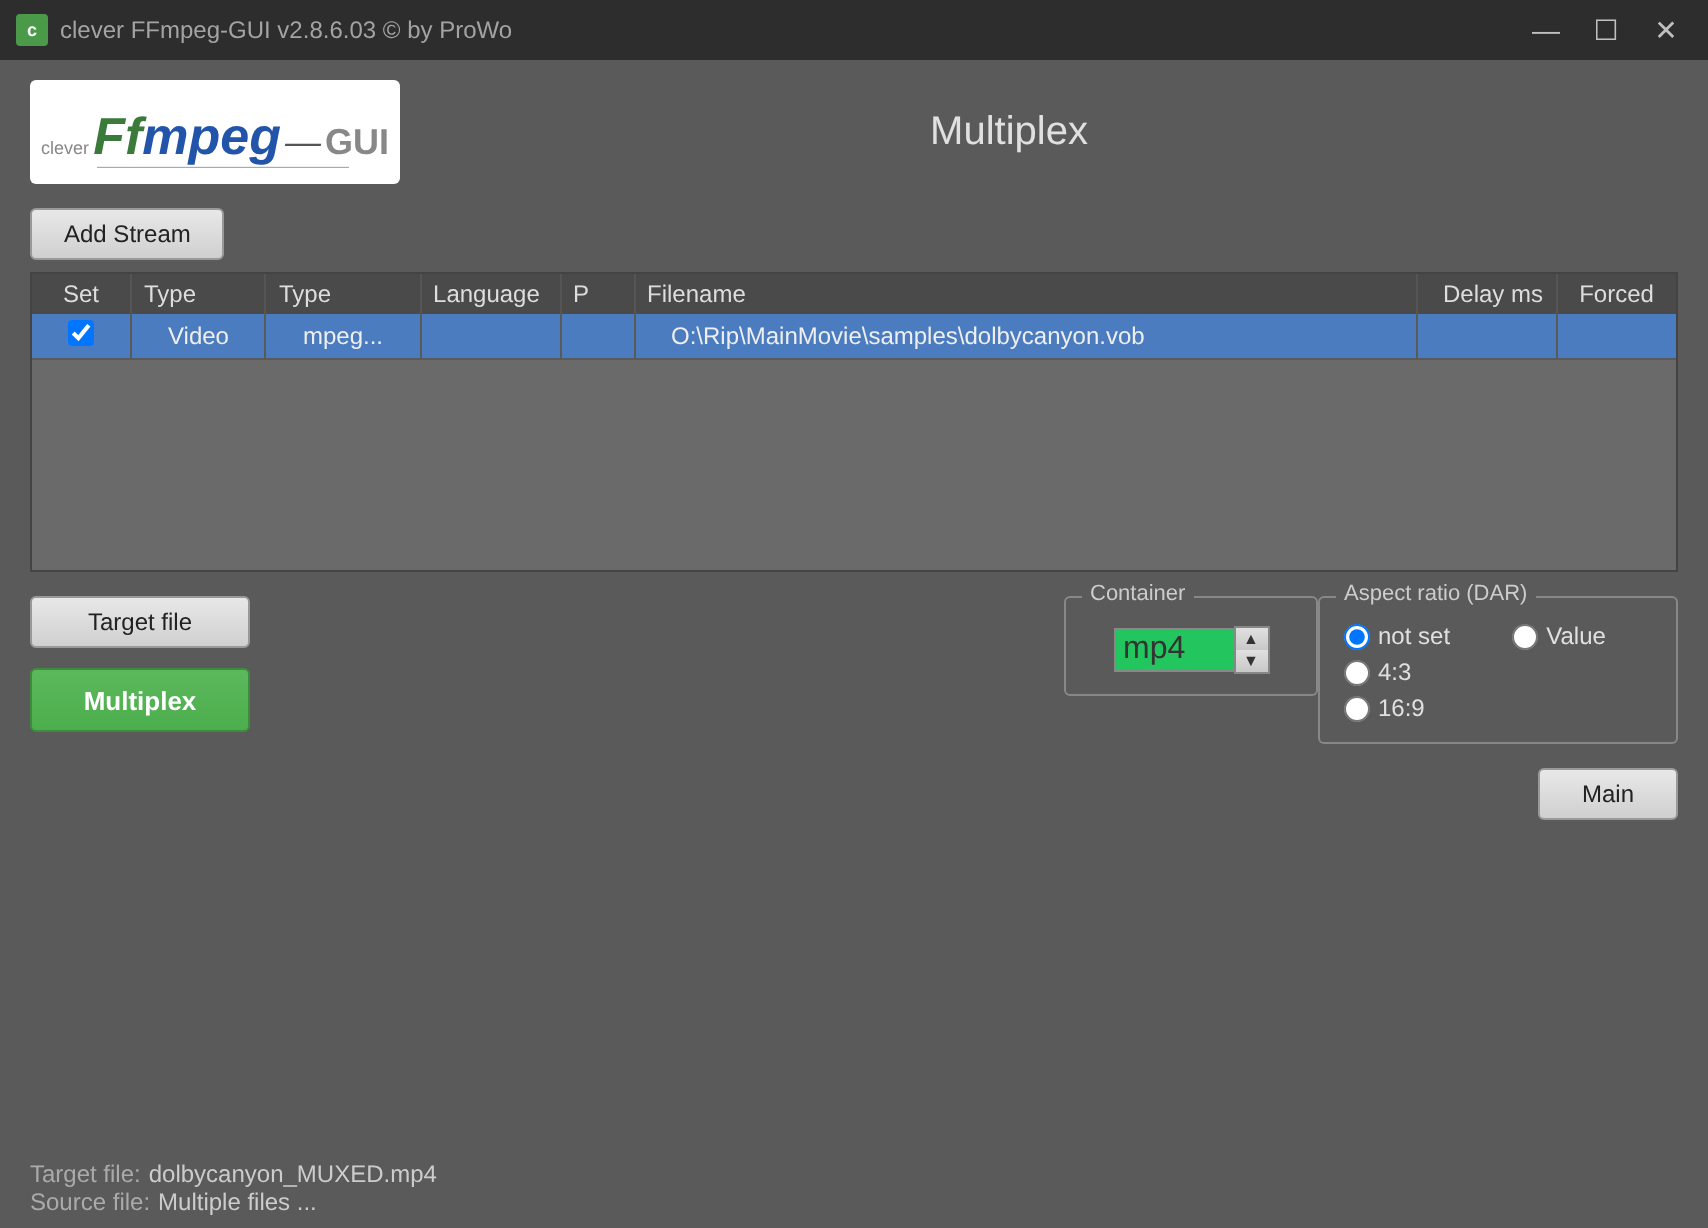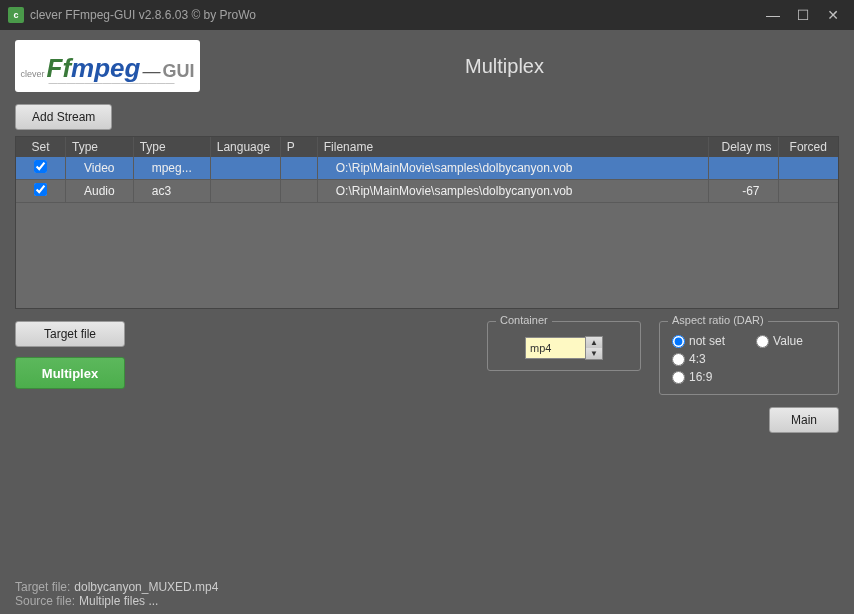--- a/index.html
+++ b/index.html
@@ -174,25 +174,25 @@
     }
 
     
     .spinbox {
       display: flex;
       align-items: center;
     }
     .spinbox input {
       width: 60px;
       height: 22px;
-      background: #fef9c3;
+      background: #22c55e;
       border: 1px solid #888;
       border-right: none;
       padding: 2px 4px;
-      font-size: 11px;
+      font-size: 16px;
       color: #333;
       outline: none;
     }
     .spinbox-btns {
       display: flex;
       flex-direction: column;
       border: 1px solid #888;
     }
     .spinbox-btn {
       width: 16px;
@@ -326,45 +326,35 @@
       <tr class="selected">
             <td class="td-set"><input type="checkbox" checked="" style=""></td>
             <td class="td-type">Video</td>
             <td class="td-codec">mpeg...</td>
             <td class="td-language"></td>
             <td class="td-p"></td>
             <td class="td-filename">O:\Rip\MainMovie\samples\dolbycanyon.vob</td>
             <td class="td-delay"></td>
             <td class="td-forced"></td>
           </tr>
-          <tr>
-            <td class="td-set"><input type="checkbox" checked="" style=""></td>
-            <td class="td-type">Audio</td>
-            <td class="td-codec">ac3</td>
-            <td class="td-language"></td>
-            <td class="td-p"></td>
-            <td class="td-filename">O:\Rip\MainMovie\samples\dolbycanyon.vob</td>
-            <td class="td-delay">-67</td>
-            <td class="td-forced"></td>
-          </tr>
         </tbody>
     </table>
     <div class="table-empty"></div>
   </div>
 
   <div style="display:flex; align-items:flex-start; justify-content:space-between;">
 
     <div style="display:flex;flex-direction:column;gap:10px;">
       <button class="btn" style="width:110px;">Target file</button>
       <button class="btn btn-green" style="width:110px;height:32px;font-size:13px;">Multiplex</button>
     </div>
 
     <div style="flex:1;"></div>
 
-    <div class="group-box" style="width:154px;margin-right:18px;">
+    <div class="group-box" style="width:127px;margin-right:0;">
       <span class="group-label">Container</span>
       <div style="display:flex;justify-content:center;margin-top:6px;">
         <div class="spinbox">
           <input type="text" value="mp4" style="">
           <div class="spinbox-btns">
             <button class="spinbox-btn">▲</button>
             <button class="spinbox-btn">▼</button>
           </div>
         </div>
       </div>

